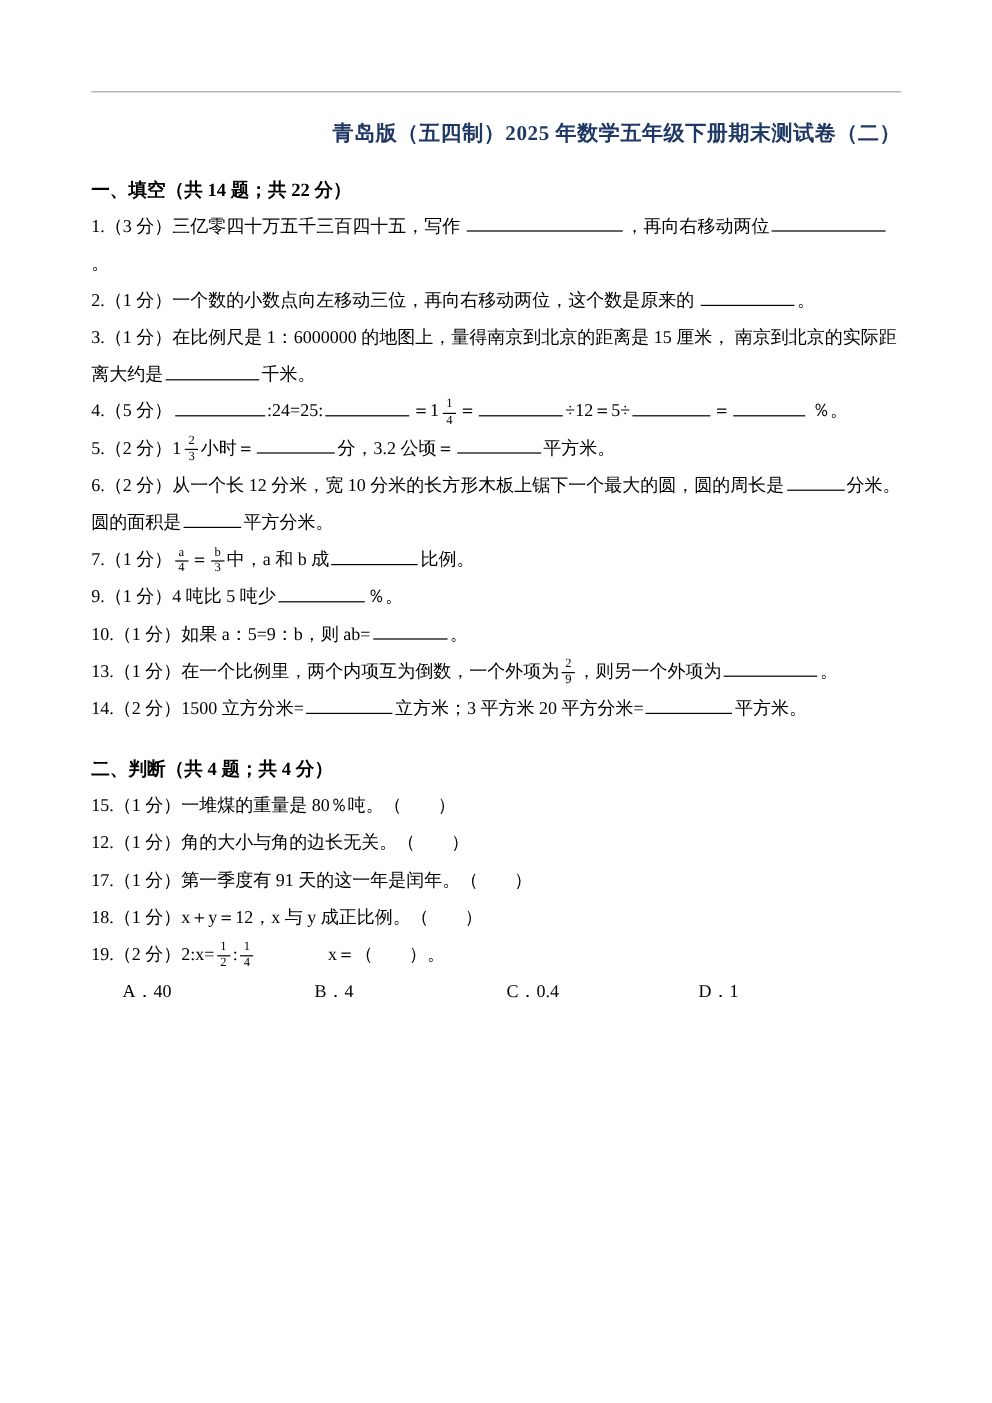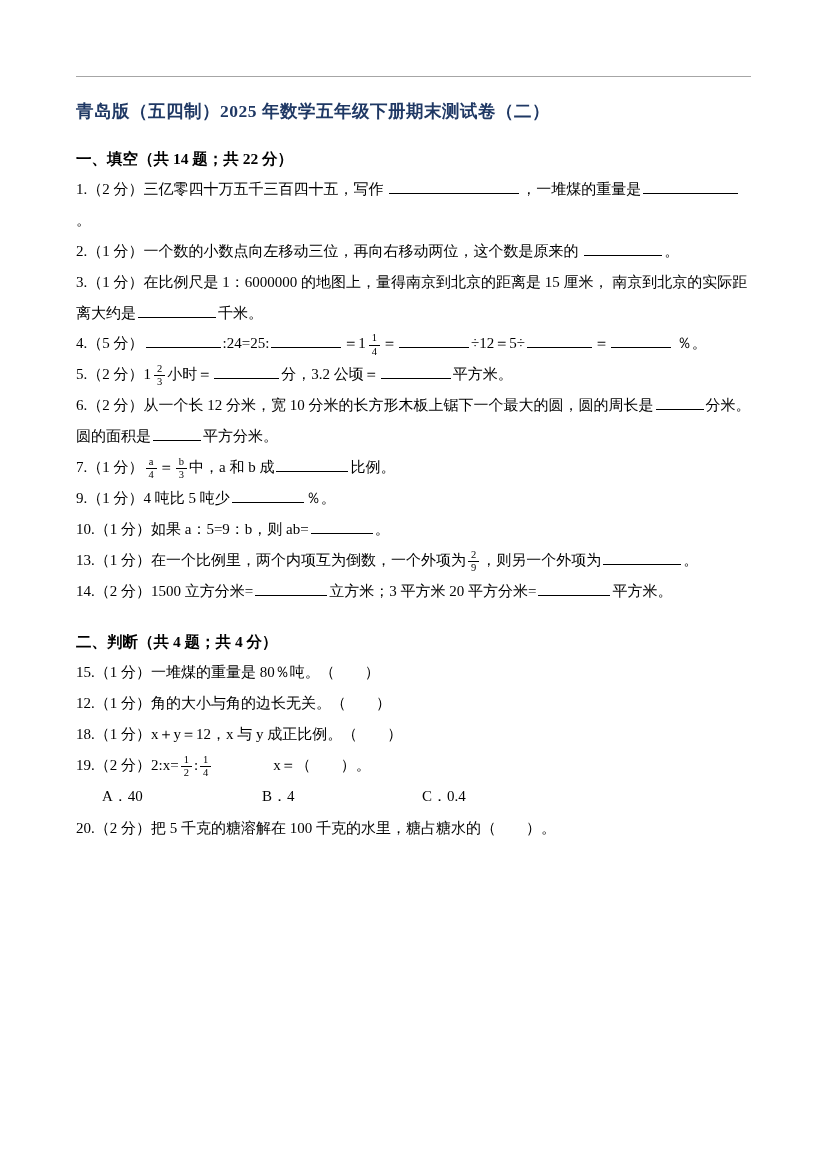--- a/index.html
+++ b/index.html
@@ -2,57 +2,58 @@
 <html><head>
 <meta charset="utf-8">
 <style>
   html,body{margin:0;padding:0;}
   body{
     width:827px;height:1169px;background:#ffffff;overflow:hidden;
     font-family:"Liberation Serif","DejaVu Serif",serif;color:#000;
   }
   .page{width:827px;height:1169px;padding:0 76px;box-sizing:border-box;background:#fff;}
   .top-rule{border-top:1px solid #a6a6a6;margin-top:76px;height:0;}
-  .title{font-size:17.5px;font-weight:bold;text-align:left;margin:22px 0 10px;letter-spacing:.5px;}
+  .title{font-size:17.5px;font-weight:bold;text-align:right;margin:22px 0 10px;letter-spacing:.5px;}
   .body{font-size:15px;}
   .heading{font-weight:bold;font-size:15.5px;line-height:2;margin-top:20px;}
   .question{line-height:2.06;}
   .blank{display:inline-block;height:14px;border-bottom:1px solid #000;margin:0 2px;vertical-align:baseline;}
   .hspace{display:inline-block;height:1px;}
   .frac{display:inline-block;vertical-align:middle;text-align:center;font-size:10.5px;line-height:1.15;margin:0 2px;}
   .frac .num{display:block;border-bottom:1px solid #000;padding:0 3px;}
   .frac .den{display:block;padding:0 3px;}
   .whole{margin-right:1px;}
   .options{display:flex;padding-left:26px;line-height:2.1;align-items:center;}
   .option{width:160px;}
 </style>
 </head>
 <body>
 
 <div class="page">
   <div class="top-rule" style="border-top-color: rgb(166, 166, 166);"></div>
   <h1 class="title" style="color: rgb(31, 56, 100);">青岛版（五四制）2025 年数学五年级下册期末测试卷（二）</h1>
   <main class="body">
       <div class="heading">一、填空（共 14 题；共 22 分）</div>
-      <div class="question"><span>1.（2 分）三亿零四十万五千三百四十五，写作 </span><span class="blank" style="width: 130px;"></span><span>，一堆煤的重量是</span><span class="blank" style="width: 95px;"></span><span>。</span></div>
+      <div class="question"><span>1.（3 分）三亿零四十万五千三百四十五，写作 </span><span class="blank" style="width: 130px;"></span><span>，再向右移动两位</span><span class="blank" style="width: 95px;"></span><span>。</span></div>
       <div class="question"><span>2.（1 分）一个数的小数点向左移动三位，再向右移动两位，这个数是原来的 </span><span class="blank" style="width: 78px;"></span><span>。</span></div>
       <div class="question"><span>3.（1 分）在比例尺是 1：6000000 的地图上，量得南京到北京的距离是 15 厘米， 南京到北京的实际距离大约是</span><span class="blank" style="width: 78px;"></span><span>千米。</span></div>
       <div class="question"><span>4.（5 分）</span><span class="blank" style="width: 75px;"></span><span>:24=25:</span><span class="blank" style="width: 70px;"></span><span>＝</span><span class="whole">1</span><span class="frac"><span class="num">1</span><span class="den">4</span></span><span>＝</span><span class="blank" style="width: 70px;"></span><span>÷12＝5÷</span><span class="blank" style="width: 65px;"></span><span>＝</span><span class="blank" style="width: 60px;"></span><span> ％。</span></div>
       <div class="question"><span>5.（2 分）</span><span class="whole">1</span><span class="frac"><span class="num">2</span><span class="den">3</span></span><span>小时＝</span><span class="blank" style="width: 65px;"></span><span>分，3.2 公顷＝</span><span class="blank" style="width: 70px;"></span><span>平方米。</span></div>
       <div class="question"><span>6.（2 分）从一个长 12 分米，宽 10 分米的长方形木板上锯下一个最大的圆，圆的周长是</span><span class="blank" style="width: 48px;"></span><span>分米。圆的面积是</span><span class="blank" style="width: 48px;"></span><span>平方分米。</span></div>
       <div class="question"><span>7.（1 分）</span><span class="frac"><span class="num">a</span><span class="den">4</span></span><span>＝</span><span class="frac"><span class="num">b</span><span class="den">3</span></span><span>中，a 和 b 成</span><span class="blank" style="width: 72px;"></span><span>比例。</span></div>
       <div class="question"><span>9.（1 分）4 吨比 5 吨少</span><span class="blank" style="width: 72px;"></span><span>％。</span></div>
       <div class="question"><span>10.（1 分）如果 a：5=9：b，则 ab=</span><span class="blank" style="width: 62px;"></span><span>。</span></div>
       <div class="question"><span>13.（1 分）在一个比例里，两个内项互为倒数，一个外项为</span><span class="frac"><span class="num">2</span><span class="den">9</span></span><span>，则另一个外项为</span><span class="blank" style="width: 78px;"></span><span>。</span></div>
       <div class="question"><span>14.（2 分）1500 立方分米=</span><span class="blank" style="width: 72px;"></span><span>立方米；3 平方米 20 平方分米=</span><span class="blank" style="width: 72px;"></span><span>平方米。</span></div>
       <div class="heading">二、判断（共 4 题；共 4 分）</div>
       <div class="question"><span>15.（1 分）一堆煤的重量是 80％吨。（　　）</span></div>
       <div class="question"><span>12.（1 分）角的大小与角的边长无关。（　　）</span></div>
+      <div class="question"><span>17.（1 分）第一季度有 91 天的这一年是闰年。（　　）</span></div>
       <div class="question"><span>18.（1 分）x＋y＝12，x 与 y 成正比例。（　　）</span></div>
       <div class="question"><span>19.（2 分）2:x=</span><span class="frac"><span class="num">1</span><span class="den">2</span></span><span>:</span><span class="frac"><span class="num">1</span><span class="den">4</span></span><span class="hspace" style="width: 60px;"></span><span>x＝（　　）。</span></div>
       <div class="options">
         <span class="option">A．40</span>
         <span class="option">B．4</span>
         <span class="option">C．0.4</span>
+        <span class="option">D．1</span>
       </div>
-      <div class="question"><span>20.（2 分）把 5 千克的糖溶解在 100 千克的水里，糖占糖水的（　　）。</span></div>
     </main>
 </div>
 
 </body></html>

